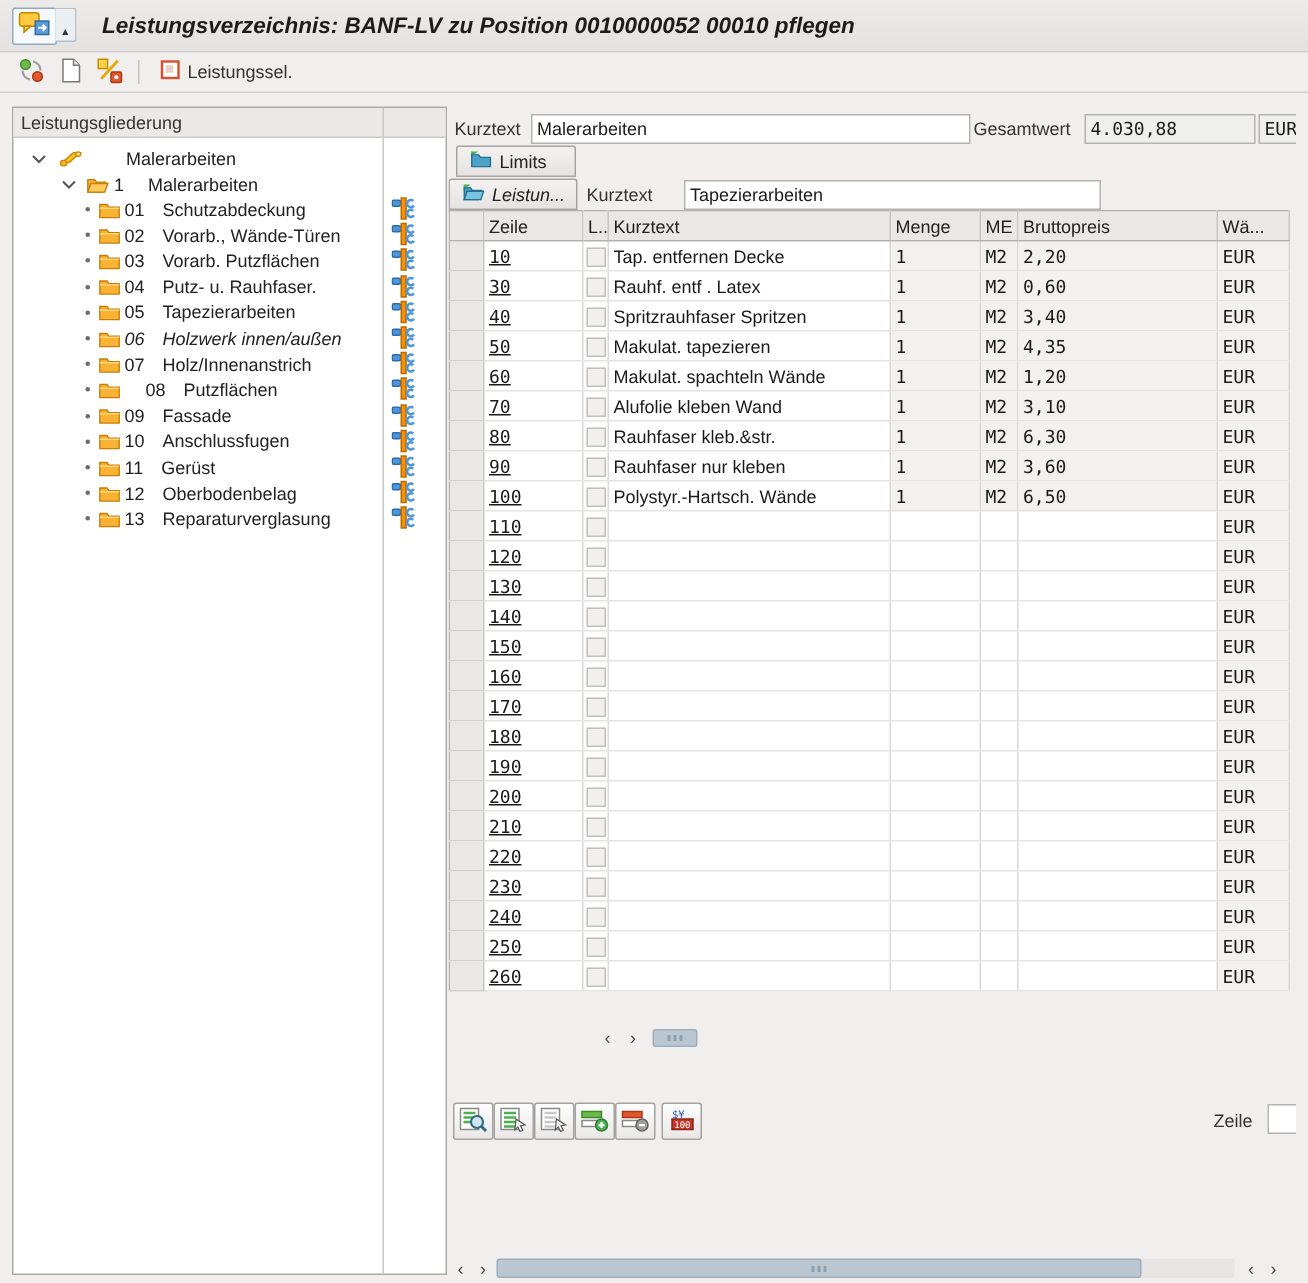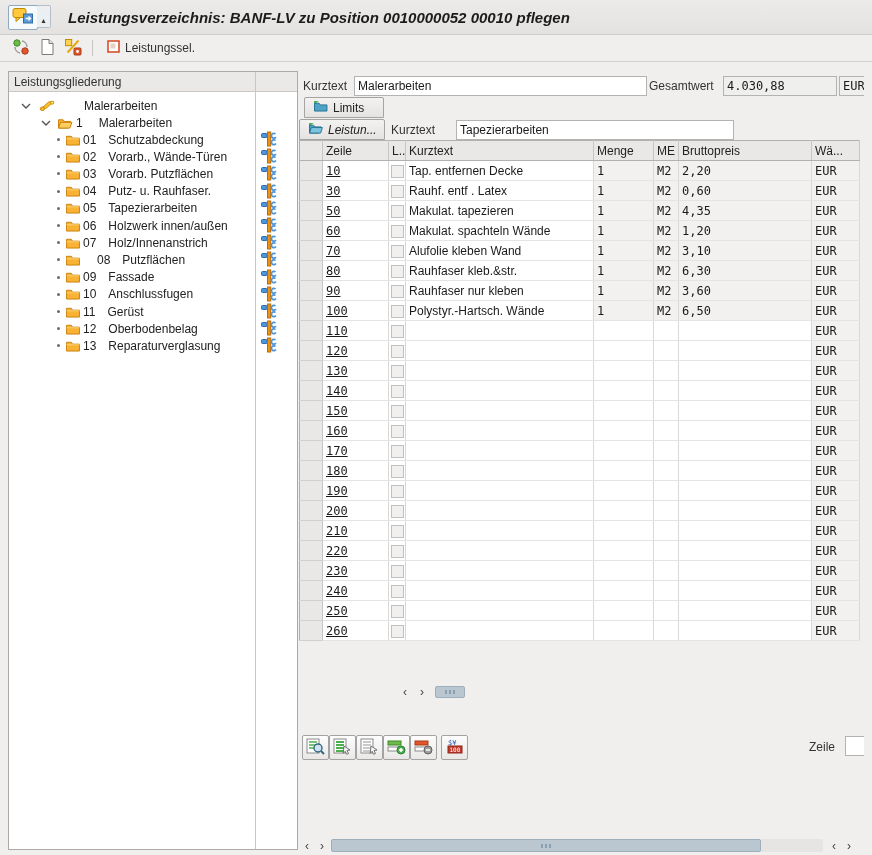--- a/index.html
+++ b/index.html
@@ -260,21 +260,21 @@
           <span class="lbl" style="margin-left:12px">Tapezierarbeiten</span>
         </div>
         <span class="hier-ico" style="left: 251px; top: 107.8px;">
           <svg width="16" height="16" viewBox="0 0 16 16">
             <rect x="0.5" y="2.5" width="5.5" height="4" rx="1" fill="#4d96d9" stroke="#2b6cb0"></rect>
             <rect x="6.5" y="1" width="3.2" height="14" fill="#f29111" stroke="#b96c00"></rect>
             <path d="M14.5 3 a2.4 2.4 0 1 0 0.4 3" fill="none" stroke="#4d96d9" stroke-width="1.7"></path>
             <path d="M14.5 9.5 a2.4 2.4 0 1 0 0.4 3" fill="none" stroke="#4d96d9" stroke-width="1.7"></path>
           </svg>
         </span>
-        <div class="tree-row" style="top: 125px;">
+        <div class="tree-row" style="top: 125px; font-style: italic;">
           <span class="bullet" style="margin-left:48px"></span>
           <span class="t-ico" style="margin-left:4px">
             <svg width="16" height="12" viewBox="0 0 16 13">
               <path d="M1 2.5 h5.2 l1.3 2 H15 V12 H1 z" fill="#f9b234" stroke="#c97d07"></path>
               <path d="M1 5.2 H15" stroke="#fcd678"></path>
             </svg>
           </span>
           <span class="t-num" style="margin-left:2px">06</span>
           <span class="lbl" style="margin-left:12px">Holzwerk innen/außen</span>
         </div>
@@ -501,20 +501,30 @@
             <td><span class="znum">30</span></td>
             <td class="cbcell"><span class="cb"></span></td>
             <td>Rauhf. entf . Latex</td>
             <td class="mono ro">1</td>
             <td class="mono ro">M2</td>
             <td class="mono ro">0,60</td>
             <td class="mono ro">EUR</td>
           </tr>
           <tr>
             <td class="sel"></td>
+            <td><span class="znum">40</span></td>
+            <td class="cbcell"><span class="cb"></span></td>
+            <td>Spritzrauhfaser Spritzen</td>
+            <td class="mono ro">1</td>
+            <td class="mono ro">M2</td>
+            <td class="mono ro">3,40</td>
+            <td class="mono ro">EUR</td>
+          </tr>
+          <tr>
+            <td class="sel"></td>
             <td><span class="znum">50</span></td>
             <td class="cbcell"><span class="cb"></span></td>
             <td>Makulat. tapezieren</td>
             <td class="mono ro">1</td>
             <td class="mono ro">M2</td>
             <td class="mono ro">4,35</td>
             <td class="mono ro">EUR</td>
           </tr>
           <tr>
             <td class="sel"></td>

